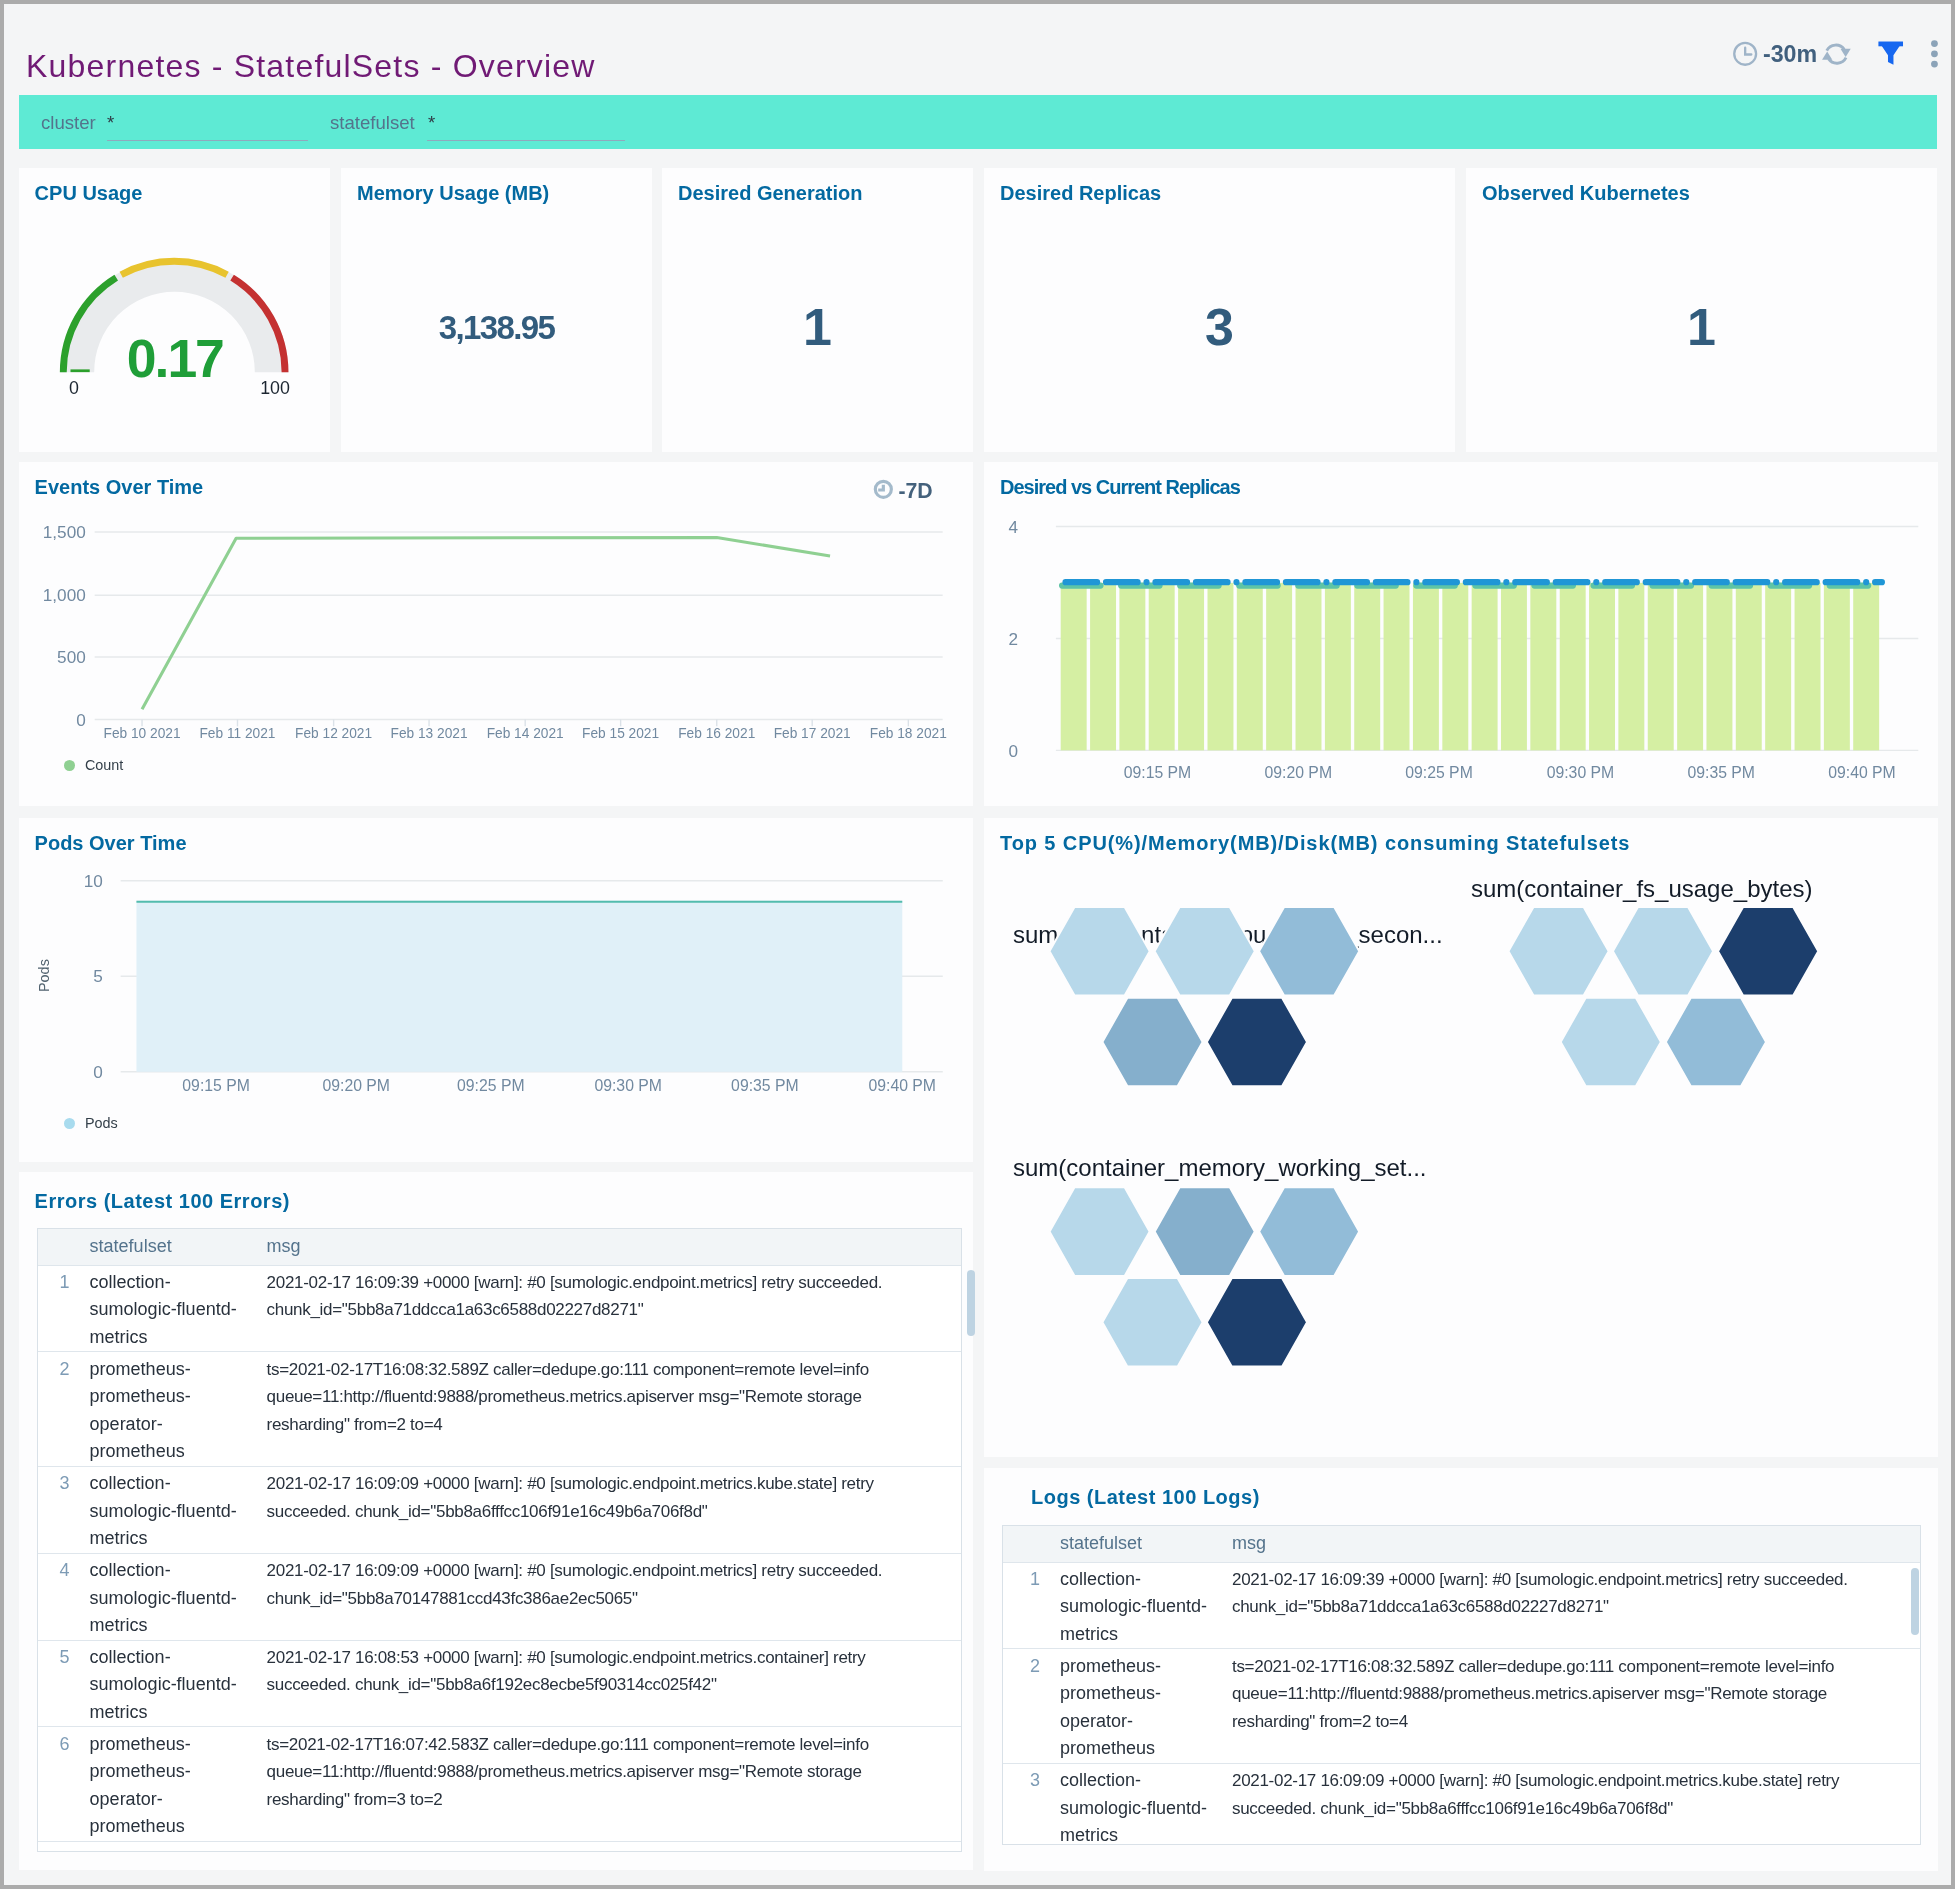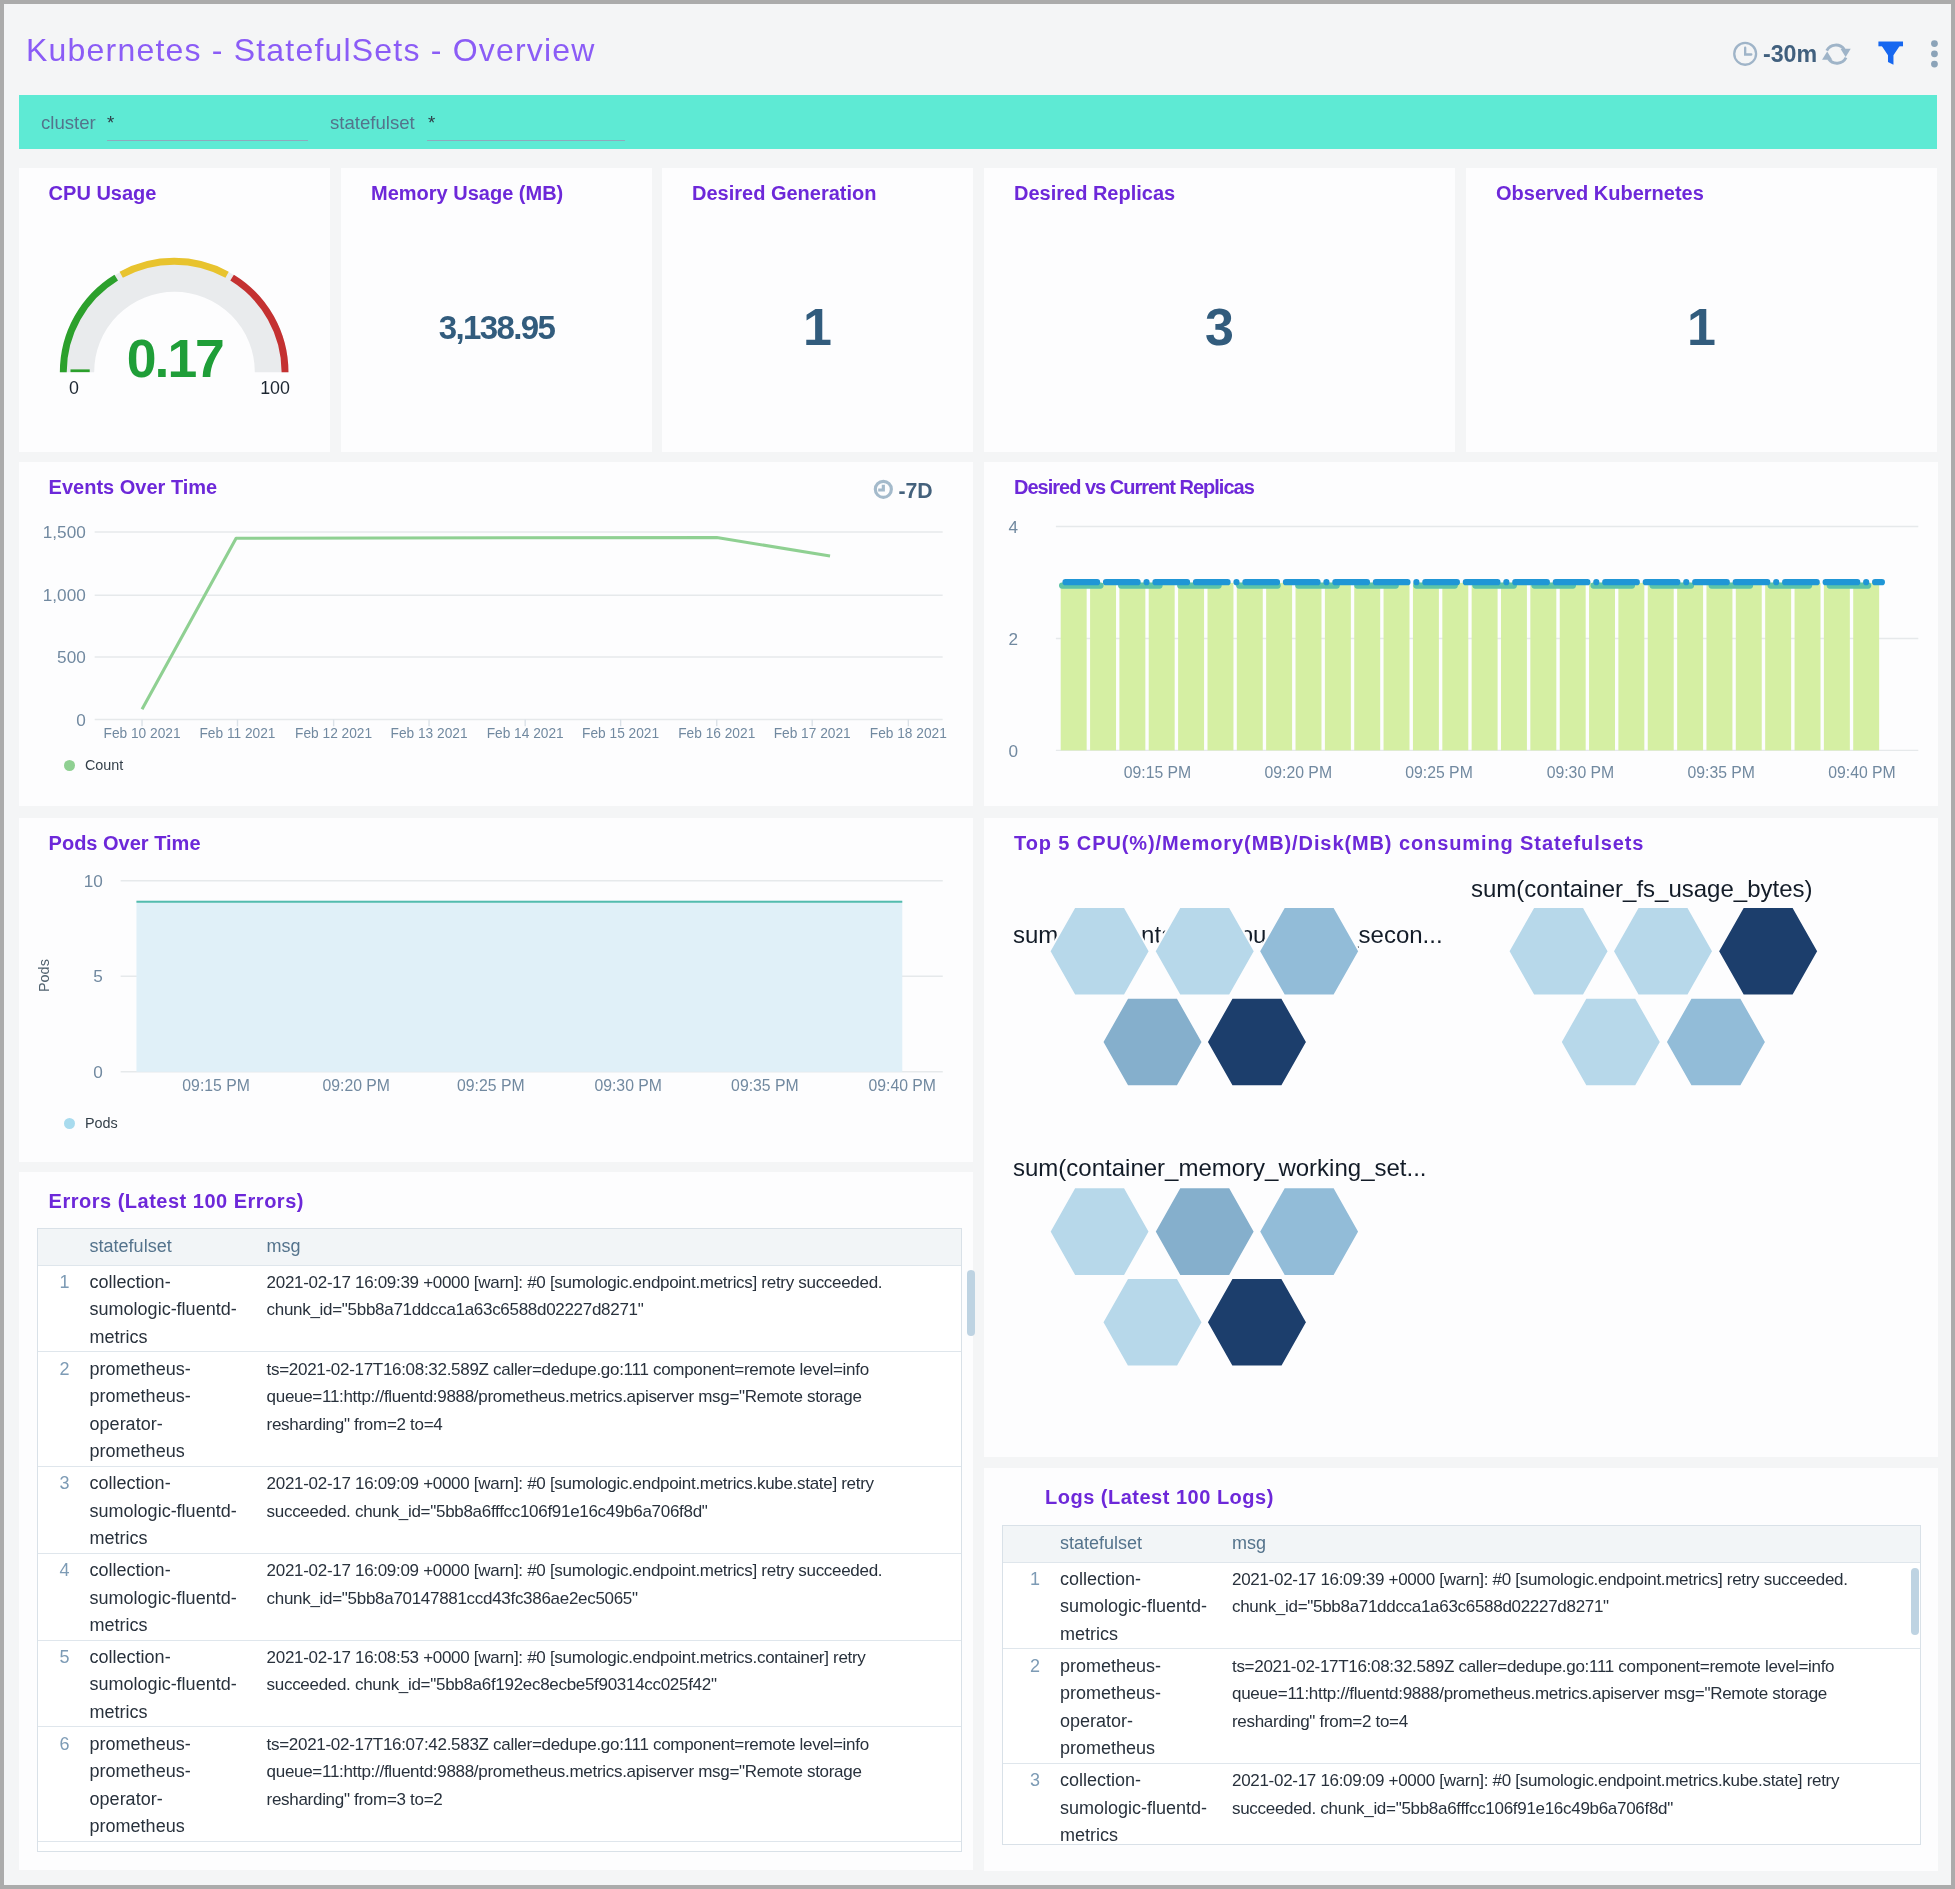--- a/index.html
+++ b/index.html
@@ -1,37 +1,37 @@
 <!DOCTYPE html>
 <html style="font-size:11px"><head>
 <meta charset="utf-8">
 <style>
   * { margin:0; padding:0; box-sizing:border-box; }
   html,body { width:1955px; height:1889px; }
   body { font-family:"Liberation Sans", sans-serif; background:#f4f5f6; position:relative; overflow:hidden; }
   #frame { position:absolute; left:0; top:0; width:1955px; height:1889px; border:4.8px solid #ababab; pointer-events:none; z-index:50; }
   .panel { position:absolute; background:#fdfdfe; }
-  .ptitle { position:absolute; left:30px; top:15px; font-size:20px; font-weight:bold; color:#6d28d9; line-height:1; }
+  .ptitle { position:absolute; left:16px; top:15px; font-size:20px; font-weight:bold; color:#0369a1; line-height:1; }
   .bignum { position:absolute; left:0; right:0; text-align:center; font-weight:bold; color:#325c7d; }
   .legend { position:absolute; font-size:14.4px; color:#333f49; }
   .ldot { display:inline-block; width:11px; height:11px; border-radius:50%; vertical-align:-1.4px; margin-right:10.3px; }
   table.dt { border-collapse:collapse; width:100%; table-layout:fixed; font-size:18px; color:#28313c; }
   table.dt td.msg { font-size:17px; letter-spacing:-0.3px; }
   table.dt td, table.dt th { vertical-align:top; padding:3.4px 0 0 0; line-height:27.5px; font-weight:normal; text-align:left; }
   table.dt thead th { height:36px; color:#54738c; background:#f2f5f7; padding-top:4.1px; }
   table.dt tbody tr { border-top:0.7px solid #dfe6ec; }
   table.dt td.num { text-align:right; color:#7d9bb5; padding-right:0; }
   .tblwrap { position:absolute; overflow:hidden; border:0.7px solid #d9e1e8; background:#fff; }
   .sbar { position:absolute; width:8.2px; border-radius:4.1px; background:#bed3e2; }
   .hexlbl { position:absolute; font-size:24px; color:#131c28; white-space:nowrap; }
 </style>
 </head>
 <body>
 
-<div style="position:absolute; left:26px; top:34px; font-size:32px; letter-spacing:1.2px; color:#8b5cf6; line-height:1;">Kubernetes - StatefulSets - Overview</div>
+<div style="position:absolute; left:26px; top:50px; font-size:32px; letter-spacing:1.2px; color:#701a75; line-height:1;">Kubernetes - StatefulSets - Overview</div>
 <svg id="hdricons" style="position:absolute; left:1724px; top:34px;" width="220" height="41" viewBox="0 0 320 60">
 
   <g stroke="#9fb4c8" stroke-width="3.4" fill="none">
     <circle cx="30" cy="29" r="16"></circle>
     <path d="M30 20 L30 30 L39 30" stroke-linecap="round"></path>
   </g>
   <text x="56" y="41" font-size="34" font-weight="bold" fill="#41607e">-30m</text>
 
   <g stroke="#9fb4c8" stroke-width="4.2" fill="none">
     <path d="M149.4 24.4 A 15 15 0 0 1 175 22.5"></path>

